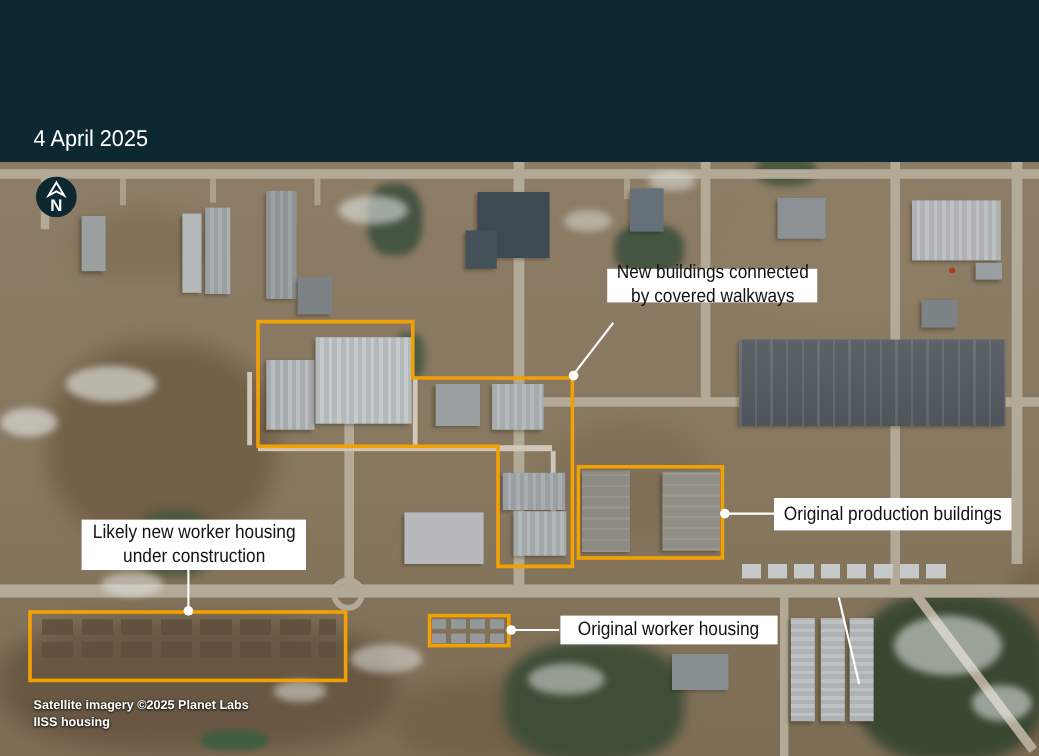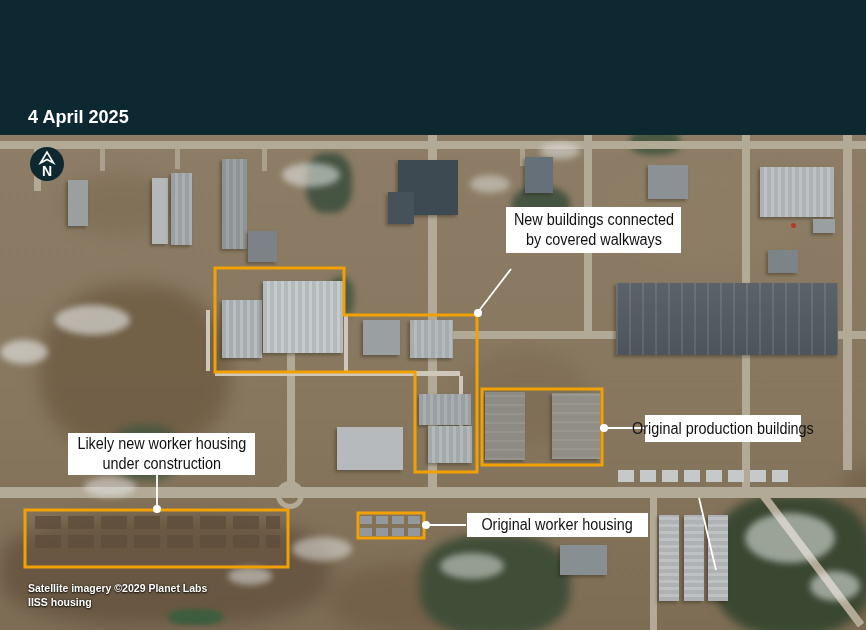--- a/index.html
+++ b/index.html
@@ -7,21 +7,21 @@
   .stage{position:relative;width:866px;height:630px;overflow:hidden;
          font-family:"Liberation Sans","DejaVu Sans",sans-serif;background:#0E2832;}
   
   .hdr{position:absolute;left:0;top:0;width:866px;height:135px;background:#0E2832;color:#fff;}
   .cond{display:inline-block;transform:scaleX(.95);transform-origin:0 50%;white-space:nowrap;}
   .condR{display:inline-block;transform:scaleX(.95);transform-origin:100% 50%;white-space:nowrap;}
   .hdr h1{position:absolute;left:28px;top:12px;margin:0;font-size:32px;font-weight:700;letter-spacing:-.3px;}
   .hdr h1 .it{font-style:italic;}
   .hdr .sub{position:absolute;left:28px;top:56px;font-size:31px;font-weight:400;letter-spacing:-.3px;}
   .hdr .meta{position:absolute;left:28px;right:28px;top:106px;display:flex;justify-content:space-between;
-             font-size:19px;font-weight:700;}
+             font-size:19px;font-weight:400;}
   
   .map{position:absolute;left:0;top:135px;width:866px;height:495px;overflow:hidden;
        background:linear-gradient(180deg,#8d7d66 0%,#87775f 55%,#7e6d55 100%);}
   .scn{position:absolute;}
   .bsh{box-shadow:-2px 2px 3px rgba(30,22,12,.35);}
   .overlay{position:absolute;left:0;top:0;pointer-events:none;}
   
   .label{position:absolute;background:#fff;color:#111;display:flex;align-items:center;justify-content:center;
          text-align:center;font-size:16px;line-height:1.22;box-sizing:border-box;font-weight:400;}
   .label .cond2{display:inline-block;transform:scaleX(.9);white-space:nowrap;}
@@ -140,27 +140,27 @@
         <line x1="699" y1="363" x2="716" y2="435"></line>
       </g>
       <g fill="#FFFFFF">
         <circle cx="478" cy="178" r="4"></circle>
         <circle cx="604" cy="293" r="4"></circle>
         <circle cx="157" cy="374" r="4"></circle>
         <circle cx="426" cy="390" r="4"></circle>
       </g>
     </svg>
 
-    <div class="label" style="left:506px;top:72px;width:175px;height:46px;">
+    <div class="label" style="left:506px;top:89px;width:175px;height:28px;">
       <div class="cond2">
         <div>New buildings connected</div>
         <div>by covered walkways</div>
       </div>
     </div>
-    <div class="label" style="left:645px;top:280px;width:156px;height:27px;">
+    <div class="label" style="left:645px;top:280px;width:198px;height:27px;">
       <span class="cond2">Original production buildings</span>
     </div>
     <div class="label" style="left:68px;top:298px;width:187px;height:42px;">
       <div class="cond2">
         <div>Likely new worker housing</div>
         <div>under construction</div>
       </div>
     </div>
     <div class="label" style="left:467px;top:378px;width:181px;height:24px;">
       <span class="cond2">Original worker housing</span>
@@ -168,18 +168,18 @@
 
     <div class="north">
       <svg width="34" height="34" viewBox="0 0 34 34">
         <circle cx="17" cy="17" r="17" fill="#0E2832"></circle>
         <path d="M10.5 16 L17 5 L23.5 16 L17 12.5 Z" fill="none" stroke="#fff" stroke-width="1.6" stroke-linejoin="miter"></path>
         <text x="17" y="29" text-anchor="middle" fill="#fff" font-size="14" font-weight="bold" font-family="Liberation Sans, DejaVu Sans, sans-serif">N</text>
       </svg>
     </div>
 
     <div class="credits">
-      <div>Satellite imagery ©2029 Planet Labs</div>
+      <div>Satellite imagery ©2025 Planet Labs</div>
       <div>IISS housing</div>
     </div>
 
   </div>
 </div>
 
 </body></html>

